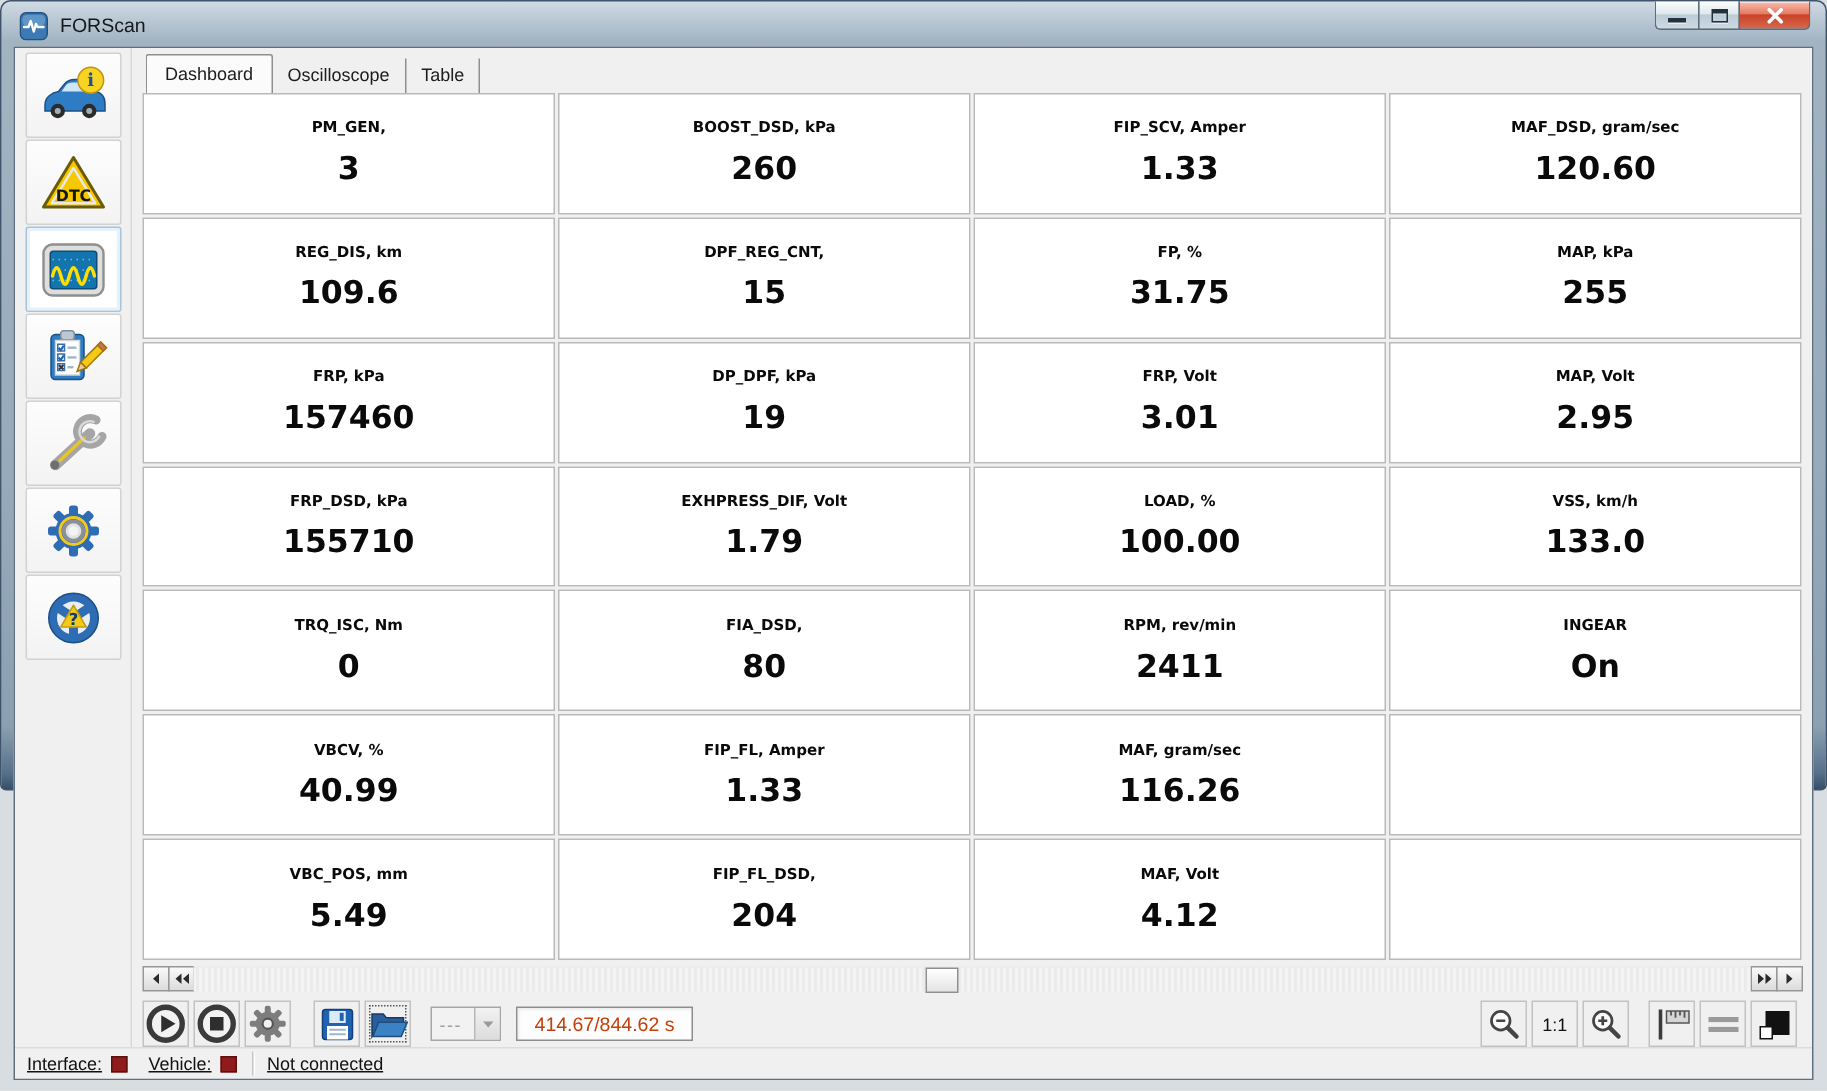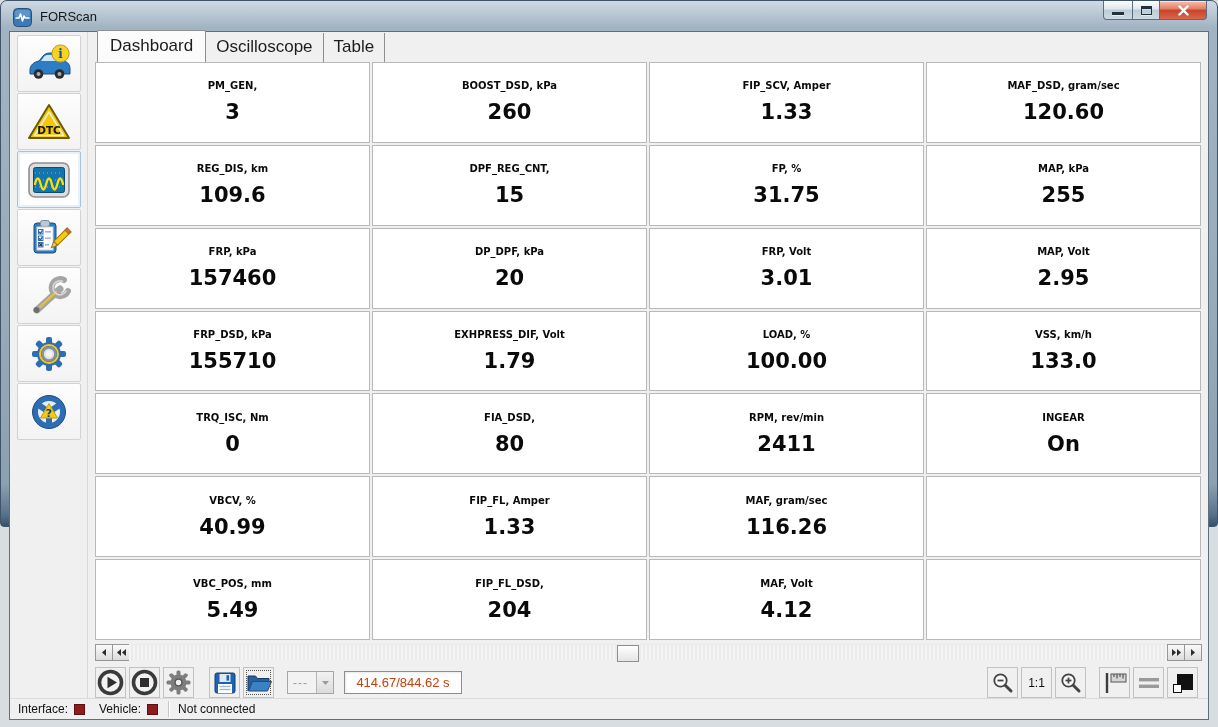--- a/index.html
+++ b/index.html
@@ -37,21 +37,21 @@
   
   .sidebar { width:78px; padding-top:3px; border-right:1px solid #d8d8d8; background:#f0f0f0; }
   .side-btn { width:64px; height:57px; margin:0 auto 1px auto; border:1px solid #d2d2d2; border-radius:2px;
     background:linear-gradient(#fdfdfd,#f3f3f3); display:flex; align-items:center; justify-content:center; cursor:pointer; }
   .side-btn.selected { background:#ffffff; border-color:#a8c4da; box-shadow:inset 0 0 0 2px #e6f1fa; }
 
   
   .content { flex:1; display:flex; flex-direction:column; padding:0 7px; min-width:0; }
 
   .tabs { height:27px; display:flex; align-items:flex-end; padding-left:2px; margin-top:3px; }
-  .tab { font-size:17px; color:#1c1c1c; padding:4px 10px 5px 10px; border-right:1px solid #8f8f8f;
+  .tab { font-size:12px; color:#1c1c1c; padding:4px 10px 5px 10px; border-right:1px solid #8f8f8f;
     cursor:pointer; position:relative; }
   .tab.active { background:#fbfbfb; border:1px solid #8f8f8f; border-bottom:none; padding:5px 12px 6px 12px;
     border-radius:2px 2px 0 0; z-index:2; }
 
   
   .grid { height:578px; display:grid; grid-template-columns:repeat(4,1fr); grid-auto-rows:1fr;
     gap:2px; background:#f0f0f0; }
   .cell { background:#ffffff; border:1px solid #b9b9b9; display:flex; flex-direction:column;
     align-items:center; justify-content:center; gap:9px; overflow:hidden; }
   .clabel { font-family:"DejaVu Sans", sans-serif; font-weight:bold; font-size:10px; color:#0a0a0a; }
@@ -79,21 +79,21 @@
     display:flex; align-items:center; justify-content:center; }
 
   .timebox { width:118px; height:23px; border:1px solid #8d8d8d; background:#fdfdfd;
     box-shadow:inset 1px 1px 2px rgba(0,0,0,.08); display:flex; align-items:center; justify-content:center;
     font-size:13px; color:#c2410c; }
 
   .ratio { font-size:12px; color:#111; font-weight:normal; }
 
   
   .statusbar { height:22px; border-top:1px solid #dcdcdc; background:#f0f0f0; display:flex;
-    align-items:center; font-size:12px; color:#111; }
+    align-items:center; font-size:12px; color:#111;text-decoration:underline; }
   .sb-sec1 { display:flex; align-items:center; padding:0 10px 0 8px; height:100%; }
   .sb-sep { width:2px; height:16px; border-left:1px solid #c6c6c6; border-right:1px solid #ffffff; }
   .sb-sec2 { display:flex; align-items:center; padding-left:8px; height:100%; flex:1; }
   .ind { width:11px; height:11px; background:#8f1c1c; border:1px solid #5e0f0f; margin:0 14px 0 6px; }
   .ind:last-child { margin-right:0; }
 </style>
 </head>
 <body>
 
 <div class="frame">
@@ -272,21 +272,21 @@
             <div class="cell">
               <div class="clabel">MAP, kPa</div>
               <div class="cvalue">255</div>
             </div>
             <div class="cell">
               <div class="clabel">FRP, kPa</div>
               <div class="cvalue">157460</div>
             </div>
             <div class="cell">
               <div class="clabel">DP_DPF, kPa</div>
-              <div class="cvalue">20</div>
+              <div class="cvalue">19</div>
             </div>
             <div class="cell">
               <div class="clabel">FRP, Volt</div>
               <div class="cvalue">3.01</div>
             </div>
             <div class="cell">
               <div class="clabel">MAP, Volt</div>
               <div class="cvalue">2.95</div>
             </div>
             <div class="cell">

